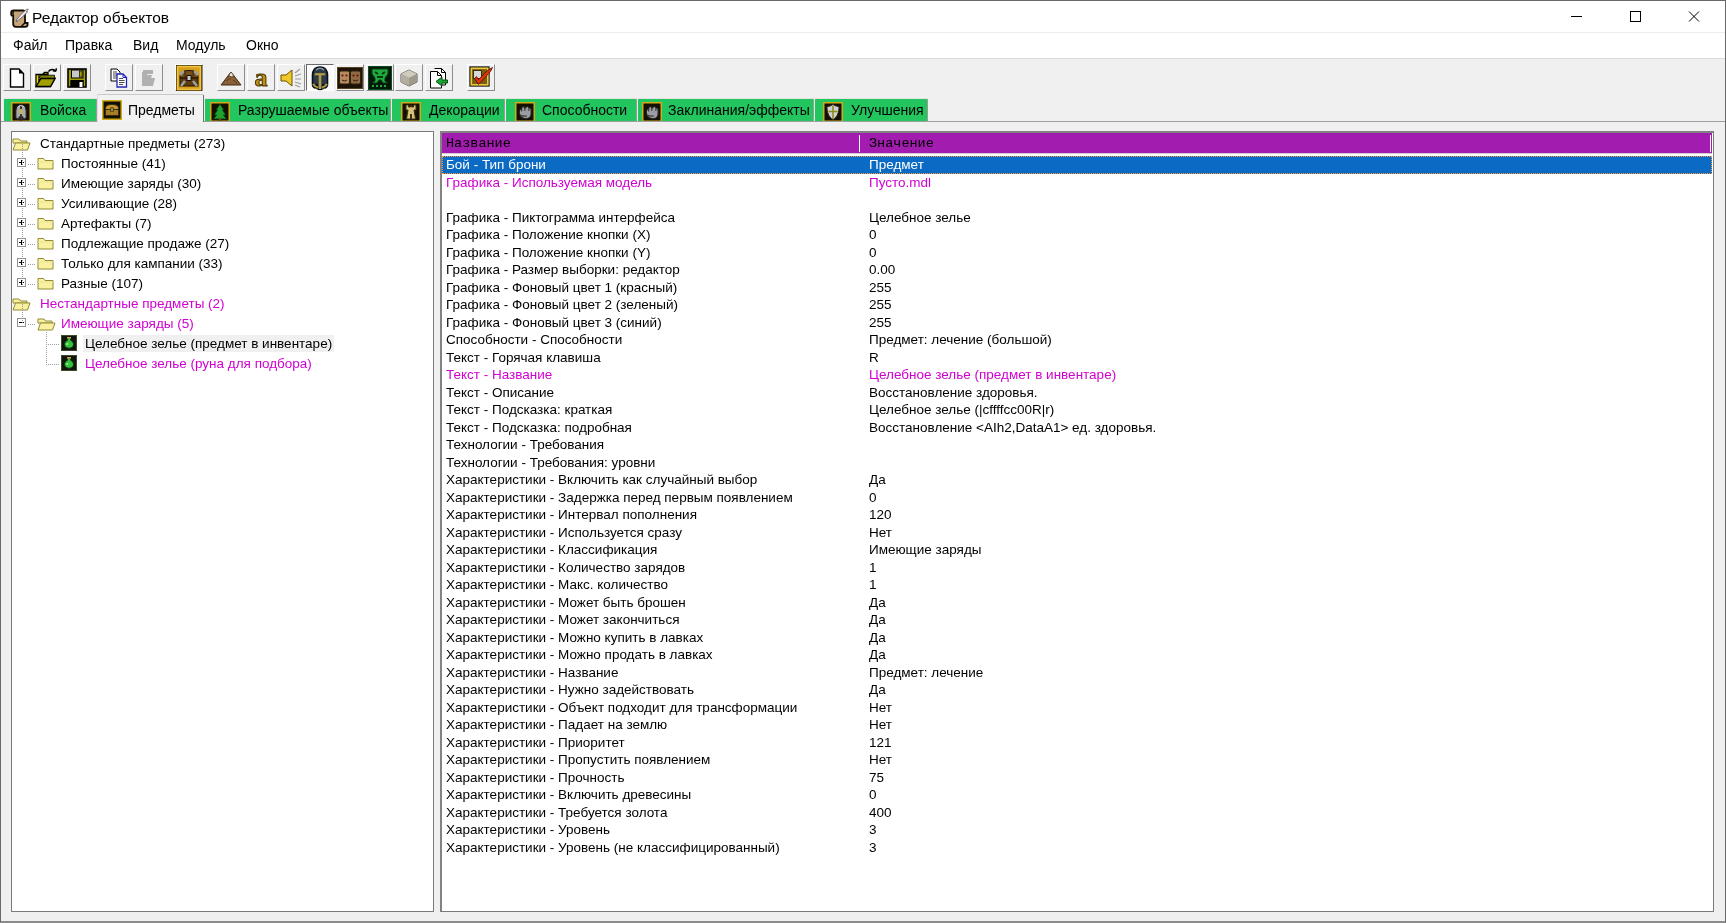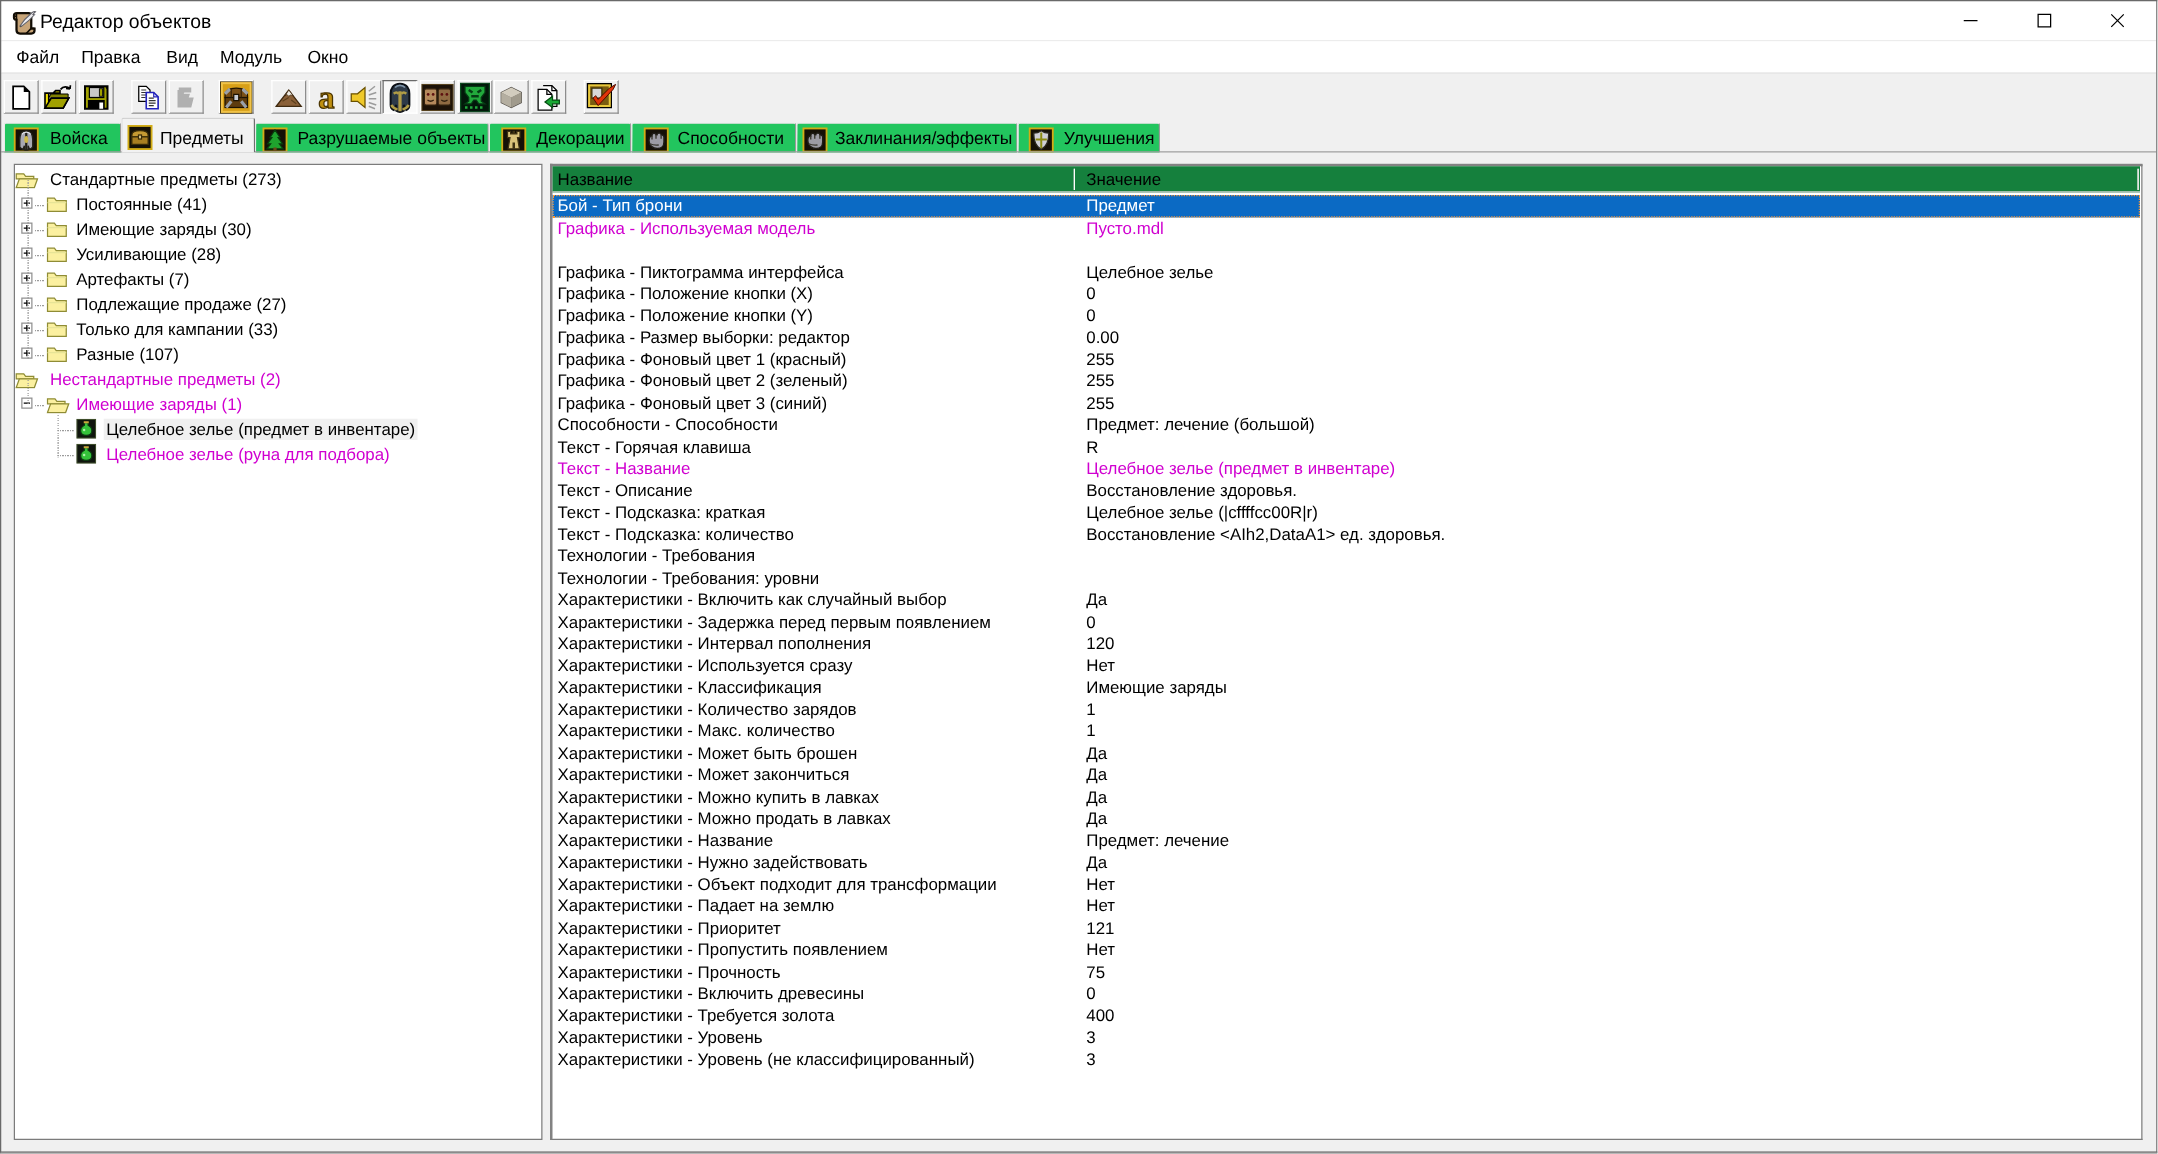--- a/index.html
+++ b/index.html
@@ -25,22 +25,22 @@
   font-size:14px; color:#000; white-space:nowrap; }
 .tab .ic { position:absolute; left:5px; top:3px; }
 .tab .lbl { position:absolute; left:30px; top:3px; }
 .tab.active { top:-1px; height:28px; background:#f2f2f2; z-index:5;
   border-top:1px solid #c9c9c9; border-left:1px solid #dcdcdc; border-right:1px solid #6f6f6f; }
 .tab.active .ic { top:5px; }
 .tab.active .lbl { top:7px; }
 #tabline { left:1px; top:121px; width:1724px; height:1px; background:#9f9f9f; }
 #leftpanel { left:11px; top:131px; width:423px; height:781px; background:#ffffff; border:1px solid #7b7b7b; }
 #rightpanel { left:440px; top:131px; width:1274px; height:781px; background:#ffffff; border:1px solid #7b7b7b; border-left:2px solid #828282; border-top:2px solid #828282; }
-#lvheader { position:absolute; left:0px; top:0px; width:1270px; height:21px; background:#15803d;
-  border-bottom:1px solid #cfcfcf; }
+#lvheader { position:absolute; left:0px; top:0px; width:1270px; height:21px; background:#a21caf;
+  border-bottom:1px solid #cfcfcf;font-family:Liberation Mono, monospace; }
 #lvheader .h { position:absolute; top:3px; font-size:13.5px; color:#000; }
 #lvheader .hd { position:absolute; top:2px; width:1px; height:17px; background:#b8b8b8; border-right:1px solid #fdfdfd; }
 .lrow { position:absolute; left:0px; width:1270px; height:17.5px; font-size:13.5px; white-space:nowrap; }
 .lrow .n { position:absolute; left:4px; top:1px; }
 .lrow .v { position:absolute; left:427px; top:1px; }
 .lrow.m { color:#d000d0; }
 .lrow.sel { background:#0b6ac4; color:#ffffff; outline:1px dotted #ff9933; outline-offset:-1px; }
 .trow { position:absolute; height:20px; font-size:13.5px; color:#000; white-space:nowrap; }
 .trow .lbl { position:absolute; top:1.5px; line-height:17px; }
 .trow.m { color:#d000d0; }
@@ -336,21 +336,21 @@
   </svg>
 <div class="trow m abs" style="left:40px;top:293.5px">
     <span class="lbl">Нестандартные предметы (2)</span>
   </div>
 <div class="pm " style="left:17px;top:318.0px"></div>
 <svg class="abs" style="left:37px;top:316px" width="19" height="15" viewBox="0 0 19 15">
     <path d="M1 3 H7 L8.5 5 H15 V7 H1 Z" fill="#fbf0a0" stroke="#8f8c35"></path>
     <path d="M1 14 L3.5 7 H18 L15.5 14 Z" fill="#fbf0a0" stroke="#8f8c35"></path>
   </svg>
 <div class="trow m abs" style="left:61px;top:313.5px">
-    <span class="lbl">Имеющие заряды (1)</span>
+    <span class="lbl">Имеющие заряды (5)</span>
   </div>
 <svg class="abs" style="left:61px;top:335px" width="16" height="16" viewBox="0 0 16 16">
     <rect x="0.5" y="0.5" width="15" height="15" fill="#10150e" stroke="#3d4d2a"></rect>
     <path d="M6.5 3 h3 v2.2 c1.8 0.9 3 2.4 3 4.3 c0 2.4 -2 3.7 -4.5 3.7 c-2.5 0 -4.5 -1.3 -4.5 -3.7 c0 -1.9 1.2 -3.4 3 -4.3 Z" fill="#35c23a" stroke="#0c3b10"></path>
     <rect x="6" y="2" width="4" height="1.6" fill="#caa93c"></rect>
     <circle cx="6.3" cy="9" r="1" fill="#aef2a8"></circle>
   </svg>
 <div class="trow abs" style="left:85px;top:333.5px">
     <span class="lbl" style="background:#f0f0f0;padding:0 2px;margin-left:-2px">Целебное зелье (предмет в инвентаре)</span>
   </div>
@@ -433,21 +433,21 @@
     </div>
 <div class="lrow" style="top:250.5px">
       <span class="n">Текст - Описание</span>
       <span class="v">Восстановление здоровья.</span>
     </div>
 <div class="lrow" style="top:268.0px">
       <span class="n">Текст - Подсказка: краткая</span>
       <span class="v">Целебное зелье (|cffffcc00R|r)</span>
     </div>
 <div class="lrow" style="top:285.5px">
-      <span class="n">Текст - Подсказка: количество</span>
+      <span class="n">Текст - Подсказка: подробная</span>
       <span class="v">Восстановление &lt;AIh2,DataA1&gt; ед. здоровья.</span>
     </div>
 <div class="lrow" style="top:303.0px">
       <span class="n">Технологии - Требования</span>
       <span class="v"></span>
     </div>
 <div class="lrow" style="top:320.5px">
       <span class="n">Технологии - Требования: уровни</span>
       <span class="v"></span>
     </div>

